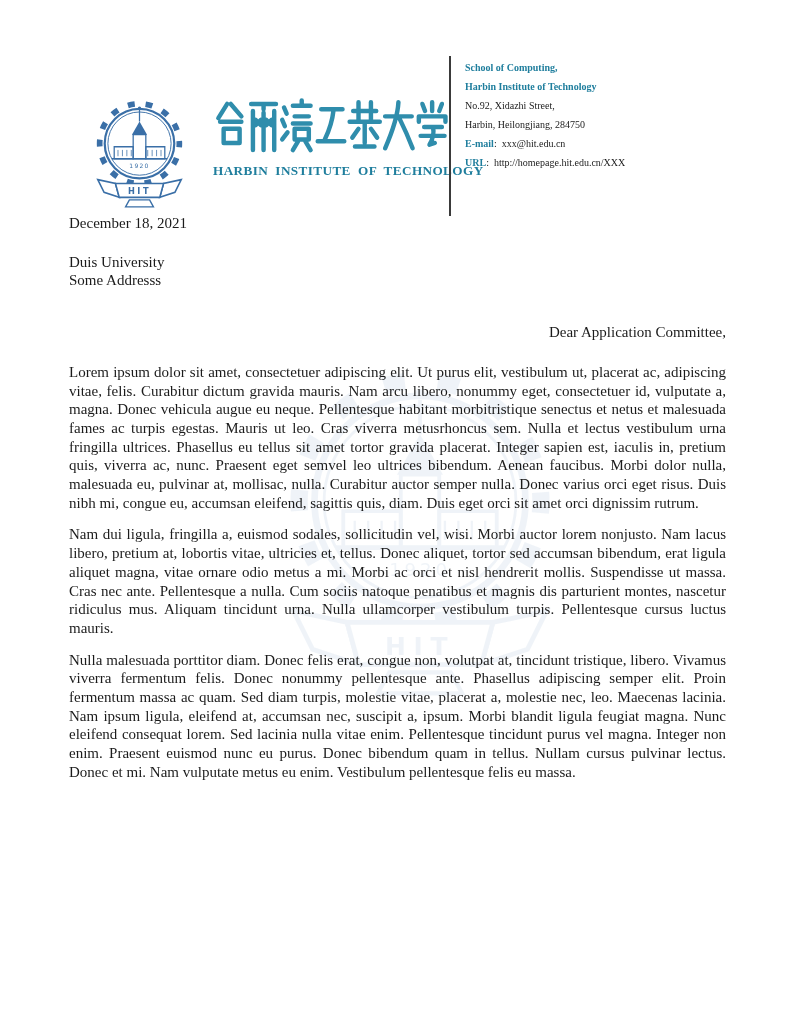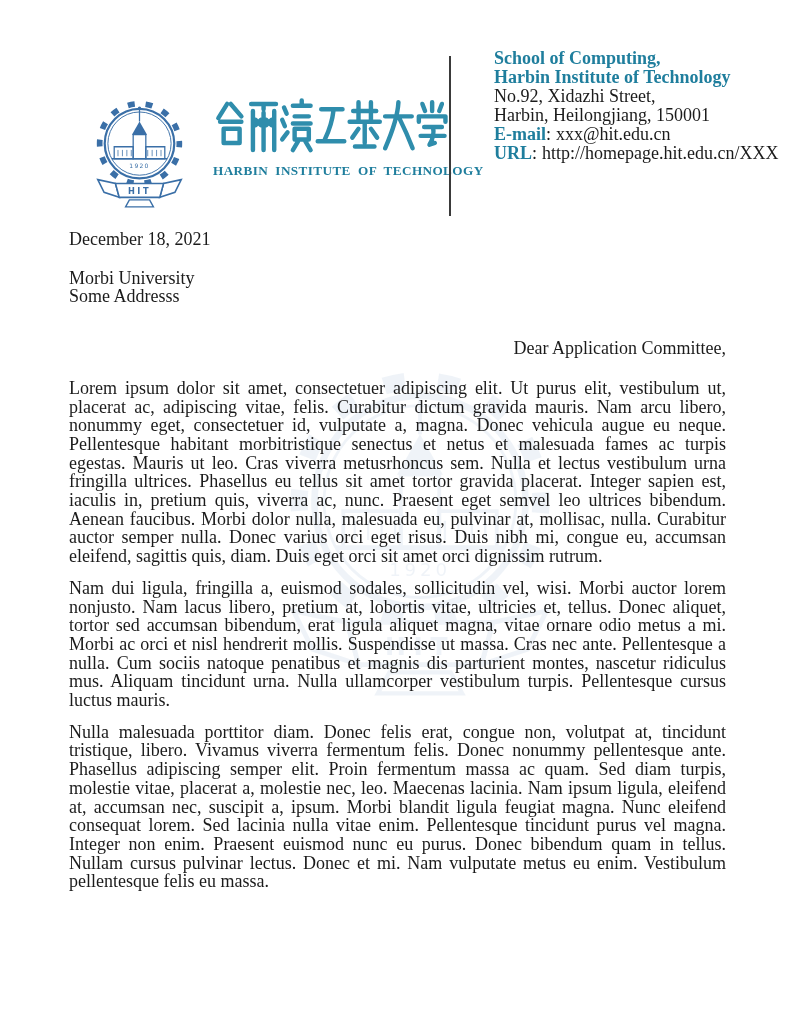--- a/index.html
+++ b/index.html
@@ -20,28 +20,28 @@
   
   .logo { position:absolute; left:76px; top:93px; width:127px; height:117px; z-index:1; }
   .brand-text { position:absolute; left:213px; top:96px; width:240px; z-index:1; }
   .calligraphy { display:block; width:236px; height:62px; }
   .uni-en {
     margin-top:5px; font-weight:bold; font-size:13.2px; line-height:15px;
     color:#1f7e9d; letter-spacing:0.4px; word-spacing:3.5px; white-space:nowrap;
   }
   .vrule { position:absolute; left:449px; top:56px; width:1.6px; height:160px; background:#3a3a3a; z-index:1; }
   .contact {
-    position:absolute; left:465px; top:49px; z-index:1;
-    font-size:18px; line-height:18.9px; white-space:nowrap;margin-left:29px;
+    position:absolute; left:465px; top:59px; z-index:1;
+    font-size:10px; line-height:18.9px; white-space:nowrap;
   }
   .teal { color:#1f7e9d; font-weight:bold; }
   .contact .val { margin-left:5px; }
 
   
-  .letter { position:absolute; left:69px; top:230px; width:657px; z-index:1; font-size:18px; line-height:18.7px;font-family:Liberation Serif, serif; }
+  .letter { position:absolute; left:69px; top:214px; width:657px; z-index:1; font-size:15px; line-height:18.7px;font-family:Liberation Serif, serif; }
   .date { margin-bottom:20px; }
   .recipient div { white-space:pre-wrap; }
   .salutation { margin-top:33px;text-align:right; }
   .body p { text-align:justify; margin-top:13px; }
   .body p.first { margin-top:21px; }
   .body p.last { margin-top:16px; }
 
   .sr-text { position:absolute; width:1px; height:1px; overflow:hidden; clip:rect(0 0 0 0); white-space:nowrap; }
   svg text { font-family:"DejaVu Sans","Liberation Sans",sans-serif; }
 </style>
@@ -118,34 +118,34 @@
     </svg>
     <div class="uni-en">HARBIN INSTITUTE OF TECHNOLOGY</div>
   </div>
 
   <div class="vrule"></div>
 
   <div class="contact">
     <div class="teal">School of Computing,</div>
     <div class="teal">Harbin Institute of Technology</div>
     <div>No.92, Xidazhi Street,</div>
-    <div>Harbin, Heilongjiang, 150001</div>
+    <div>Harbin, Heilongjiang, 284750</div>
     <div>
       <span class="teal">E-mail</span><span>:</span><span class="val">xxx@hit.edu.cn</span>
     </div>
     <div>
       <span class="teal">URL</span><span>:</span><span class="val">http://homepage.hit.edu.cn/XXX</span>
     </div>
   </div>
 
   <div class="letter">
     <div class="date">December 18, 2021</div>
 
     <div class="recipient">
-      <div>Morbi University</div>
+      <div>Duis University</div>
       <div>Some Addresss</div>
     </div>
 
     <div class="salutation">Dear Application Committee,</div>
 
     <div class="body">
       <p class="first">Lorem ipsum dolor sit amet, consectetuer adipiscing elit. Ut purus elit, vestibulum ut, placerat ac, adipiscing vitae, felis. Curabitur dictum gravida mauris. Nam arcu libero, nonummy eget, consectetuer id, vulputate a, magna. Donec vehicula augue eu neque. Pellentesque habitant morbitristique senectus et netus et malesuada fames ac turpis egestas. Mauris ut leo. Cras viverra metusrhoncus sem. Nulla et lectus vestibulum urna fringilla ultrices. Phasellus eu tellus sit amet tortor gravida placerat. Integer sapien est, iaculis in, pretium quis, viverra ac, nunc. Praesent eget semvel leo ultrices bibendum. Aenean faucibus. Morbi dolor nulla, malesuada eu, pulvinar at, mollisac, nulla. Curabitur auctor semper nulla. Donec varius orci eget risus. Duis nibh mi, congue eu, accumsan eleifend, sagittis quis, diam. Duis eget orci sit amet orci dignissim rutrum.</p>
       <p>Nam dui ligula, fringilla a, euismod sodales, sollicitudin vel, wisi. Morbi auctor lorem nonjusto. Nam lacus libero, pretium at, lobortis vitae, ultricies et, tellus. Donec aliquet, tortor sed accumsan bibendum, erat ligula aliquet magna, vitae ornare odio metus a mi. Morbi ac orci et nisl hendrerit mollis. Suspendisse ut massa. Cras nec ante. Pellentesque a nulla. Cum sociis natoque penatibus et magnis dis parturient montes, nascetur ridiculus mus. Aliquam tincidunt urna. Nulla ullamcorper vestibulum turpis. Pellentesque cursus luctus mauris.</p>
       <p>Nulla malesuada porttitor diam. Donec felis erat, congue non, volutpat at, tincidunt tristique, libero. Vivamus viverra fermentum felis. Donec nonummy pellentesque ante. Phasellus adipiscing semper elit. Proin fermentum massa ac quam. Sed diam turpis, molestie vitae, placerat a, molestie nec, leo. Maecenas lacinia. Nam ipsum ligula, eleifend at, accumsan nec, suscipit a, ipsum. Morbi blandit ligula feugiat magna. Nunc eleifend consequat lorem. Sed lacinia nulla vitae enim. Pellentesque tincidunt purus vel magna. Integer non enim. Praesent euismod nunc eu purus. Donec bibendum quam in tellus. Nullam cursus pulvinar lectus. Donec et mi. Nam vulputate metus eu enim. Vestibulum pellentesque felis eu massa.</p>
     </div>

